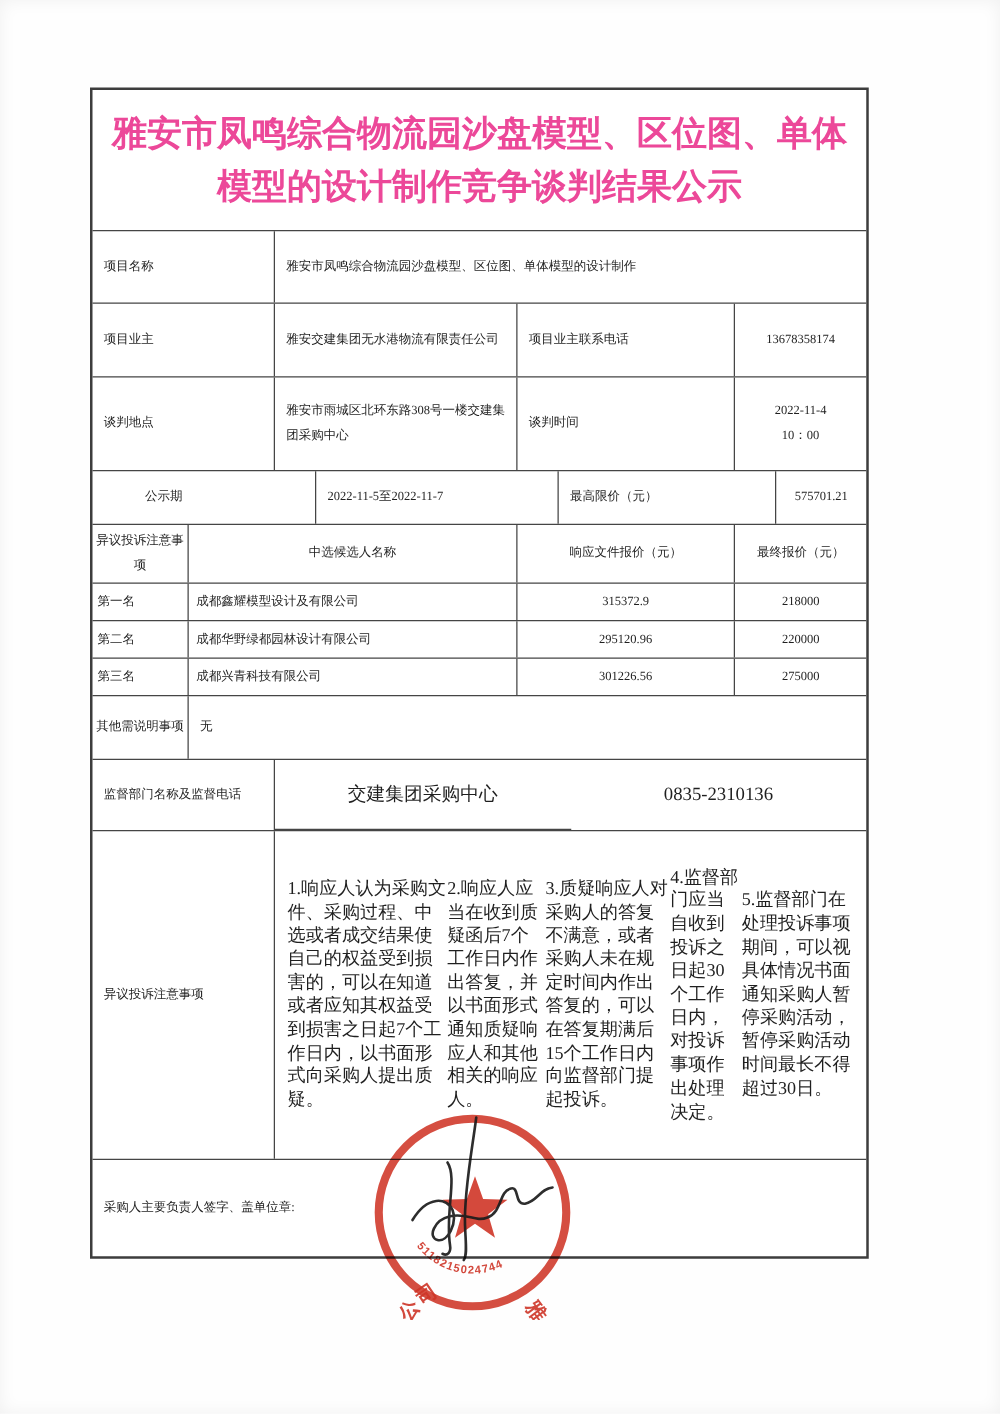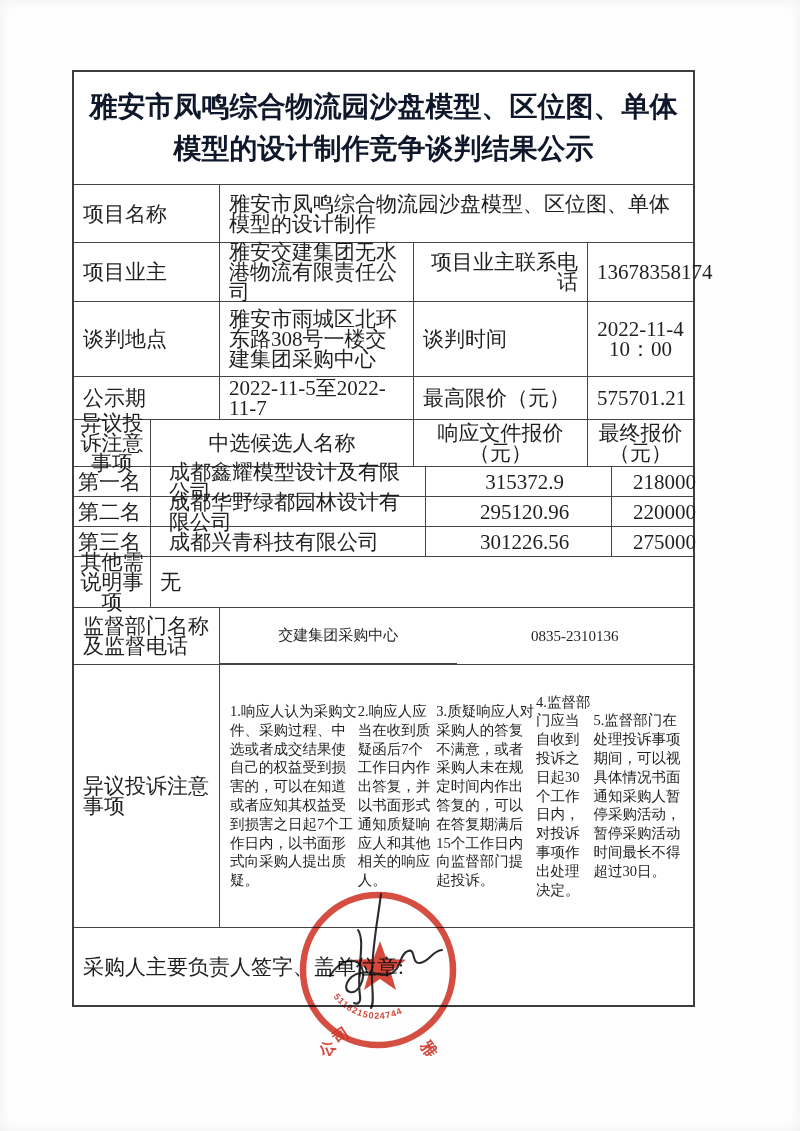--- a/index.html
+++ b/index.html
@@ -15,45 +15,45 @@
   .doc-table{
     position:absolute;left:72px;top:70px;
     width:623px;height:937px;
     border:2px solid #3d3d3d;
     box-sizing:border-box;
     display:flex;flex-direction:column;
     background:#fff;
   }
   .row{display:flex;flex-direction:row;border-bottom:1px solid #454545;box-sizing:border-box;}
   .row:last-child{border-bottom:none;}
-  .cell{box-sizing:border-box;border-right:1px solid #454545;display:flex;align-items:center;padding:4px 9px;font-size:21px;line-height:20px;}
+  .cell{box-sizing:border-box;border-right:1px solid #454545;display:flex;align-items:center;padding:4px 9px;font-size:10px;line-height:20px;}
   .cell:last-child{border-right:none;}
   .col-a{width:146px;flex:none;}
   .col-a2{width:77px;flex:none;padding:4px 3px;}
   .col-b{width:194px;flex:none;}
   .col-b2{width:263px;flex:none;}
   .col-c{width:174px;flex:none;text-align:right;}
   .col-d{flex:1;}
   .center{justify-content:center;text-align:center;}
   .rh-title{height:113px;}
   .rh-name{height:58px;}
   .rh-owner{height:59px;}
   .rh-place{height:75px;}
-  .rh-period{height:43px;}
+  .rh-period{height:43px;padding-left:33px;}
   .rh-chead{height:47px;}
-  .rh-rank{height:30px;gap:12px;}
+  .rh-rank{height:30px;}
   .rh-other{height:51px;}
   .rh-super{height:57px;}
   .rh-notice{height:263px;}
   .rh-sign{flex:1;}
   .title-cell{
     flex:1;display:flex;align-items:center;justify-content:center;
     font-family:"Liberation Sans","DejaVu Sans",sans-serif;
     font-weight:bold;font-size:28px;line-height:42px;
-    text-align:center;padding:6px 10px;color:#0f172a;
+    text-align:center;padding:6px 10px;color:#ec4899;
   }
   .stack{flex:1;display:flex;flex-direction:row;}
   .stack .sub{flex:1;display:flex;align-items:center;justify-content:center;font-size:15px;border-bottom:1px solid #454545;box-sizing:border-box;}
   .stack .sub:last-child{border-bottom:none;}
   .notice-body{flex:1;display:flex;flex-direction:row;justify-content:center;font-size:14.5px;line-height:18.8px;padding:8px 10px;border-right:none;}
   .notice-body .n-item{margin:0;}
   .rank-cell{padding-left:4px;}
   .small-pad{padding-left:6px;}
   .stamp-wrap{position:absolute;left:292px;top:884px;width:172px;height:172px;pointer-events:none;}
   .stamp-wrap svg{mix-blend-mode:multiply;}

